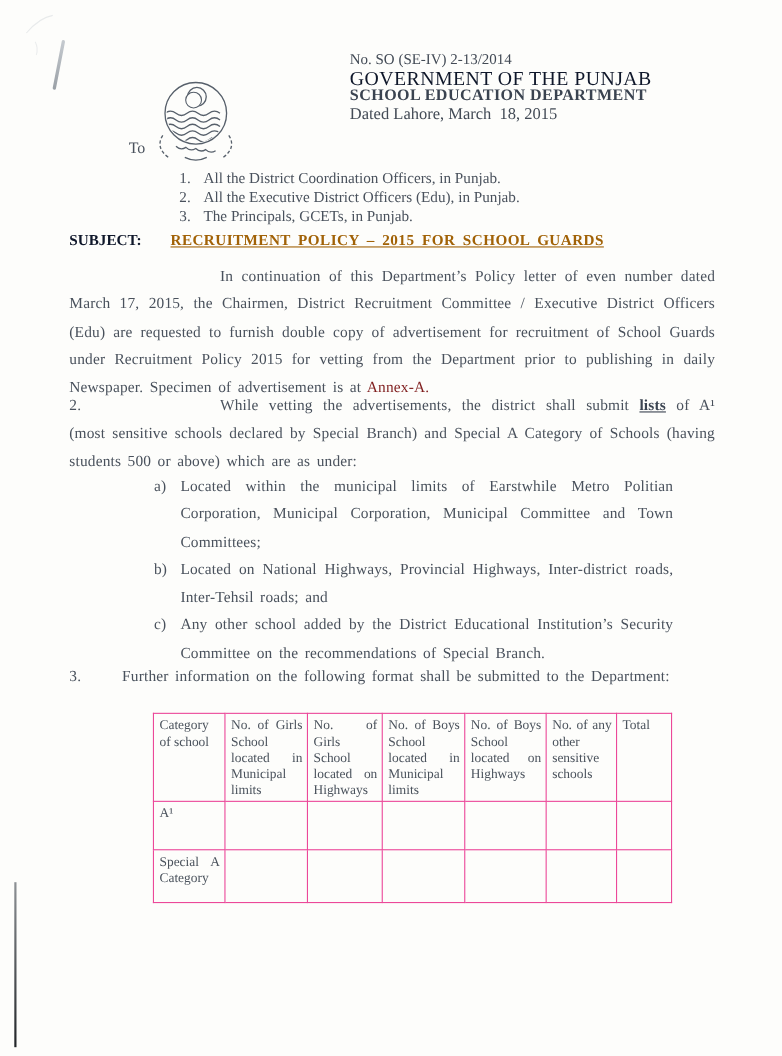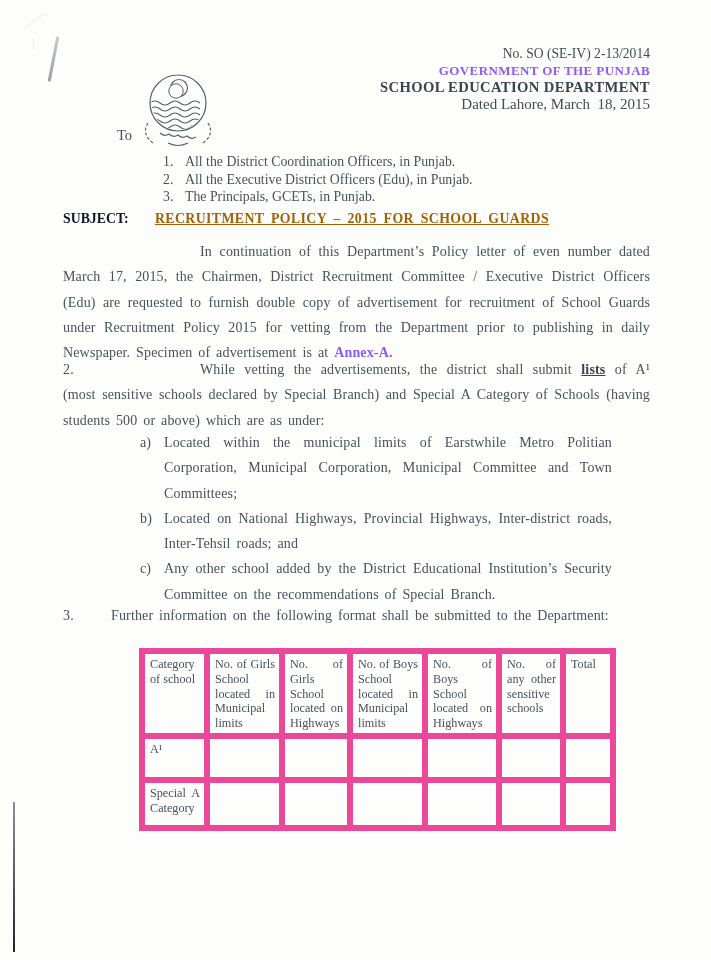--- a/index.html
+++ b/index.html
@@ -26,25 +26,25 @@
     width:70px; height:60px; opacity:.45;
   }
   .edge-line {
     position:absolute; left:13px; top:802px;
     width:2px; height:150px;
     background:linear-gradient(#8d9195,#212427);
   }
   
   .logo { position:absolute; left:126px; top:66px; width:104px; height:90px; }
   .head-block {
-    position:absolute; left:302px; top:46px; width:348px;
-    text-align:right; line-height:16.6px;
+    position:absolute; left:318px; top:46px; width:348px;
+    text-align:left; line-height:16.6px;
   }
   .ref-no   { font-size:13.6px; color:#434b56; }
-  .gov-line { font-size:13px;   font-weight:bold; letter-spacing:.4px; color:#8b5cf6; }
+  .gov-line { font-size:18px;   font-weight:normal; letter-spacing:.4px; color:#0f172a; }
   .dept-line{ font-size:14.6px; font-weight:bold; letter-spacing:.4px; color:#3a4350; }
   .date-line{ font-size:15px; white-space:pre-wrap; color:#434b56; }
   
   .to-label { position:absolute; left:117px; top:127px; font-size:14.5px; }
   .addr-list { position:absolute; left:163px; top:153px; font-size:13.8px; line-height:17.6px; }
   .addr-item { display:flex; }
   .addr-num  { width:22px; flex:0 0 22px; }
   
   .subject-row { position:absolute; left:63px; top:211px; font-size:13.8px; }
   .subject-label { font-weight:bold; color:#0f172a; display:inline-block; width:92px; }
@@ -55,39 +55,39 @@
   
   .para {
     position:absolute; left:63px; width:587px;
     font-size:14px; line-height:25.3px;
     text-align:justify; word-spacing:2.2px; letter-spacing:.15px;
   }
   .para1 { top:239px; text-indent:137px; }
   .para2 { top:357px; text-indent:137px; }
   .para3 { top:603px; text-indent:48px; }
   .para-num { position:absolute; left:0; top:0; text-indent:0; }
-  .bold-inline { font-weight:bold; color:#8b5cf6; }
+  .bold-inline { font-weight:normal; color:#7f1d1d; }
   .lists-word { font-weight:bold; text-decoration:underline; color:#3a4350; }
   
   .abc-list {
     position:absolute; left:140px; top:430px; width:472px;
     font-size:14px; line-height:25.3px;
     word-spacing:2.2px; letter-spacing:.15px;
   }
   .abc-item { position:relative; padding-left:24px; text-align:justify; }
   .abc-marker { position:absolute; left:0; top:0; }
   
   .fmt-table {
     position:absolute; left:139px; top:648px;
     width:471px; border-collapse:collapse;
     font-size:12.2px; line-height:14.8px; color:#4a525c;
     table-layout:fixed;
   }
   .fmt-table th, .fmt-table td {
-    border:6px solid #ec4899;
+    border:1px solid #ec4899;
     padding:3px 4px 2px 5px;
     vertical-align:top;
     font-weight:normal;
     text-align:justify;
     text-align-last:left;
     overflow:hidden;
   }
   .fmt-table thead tr { height:72px; }
   .fmt-table tbody tr.r0 { height:44px; }
   .fmt-table tbody tr.r1 { height:48px; }

